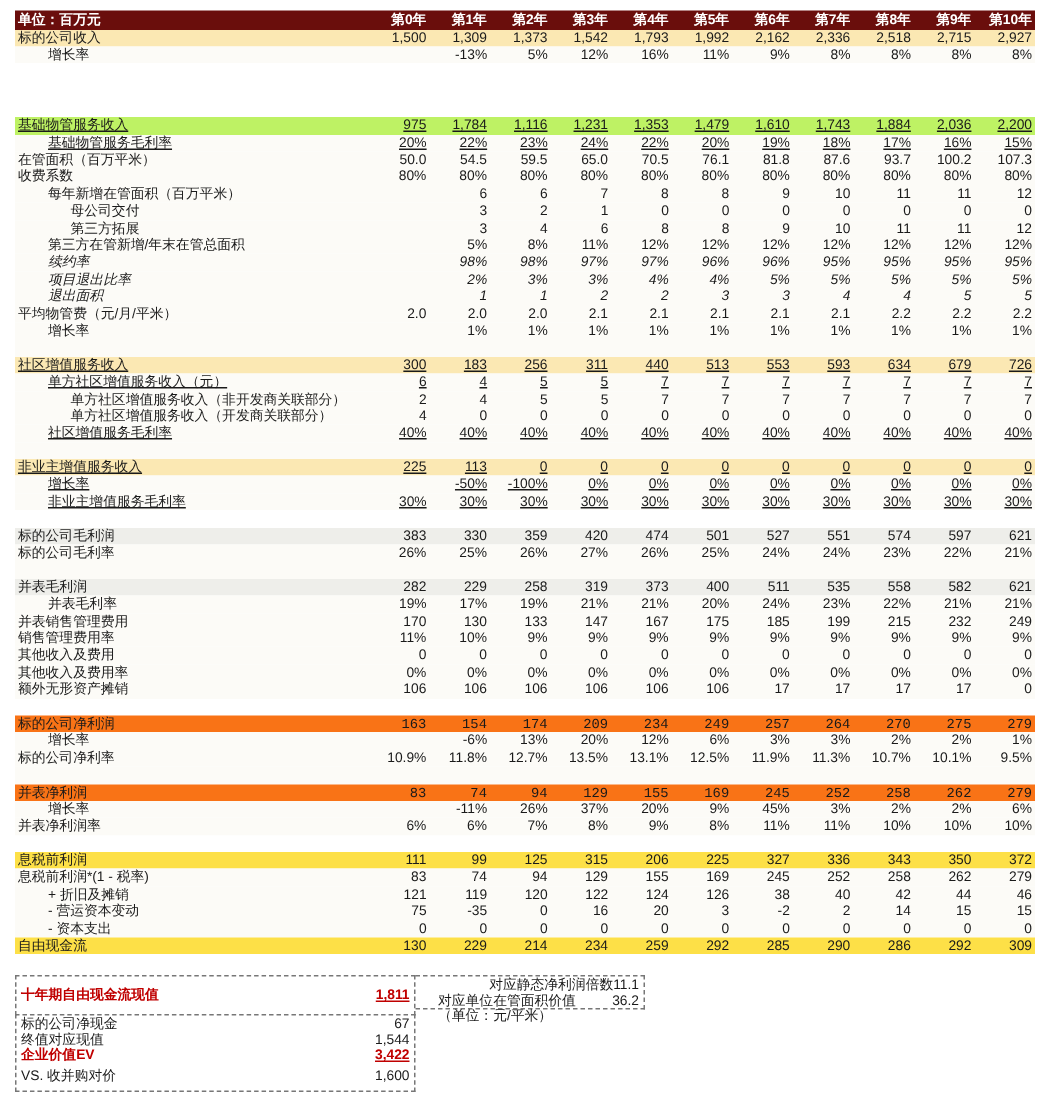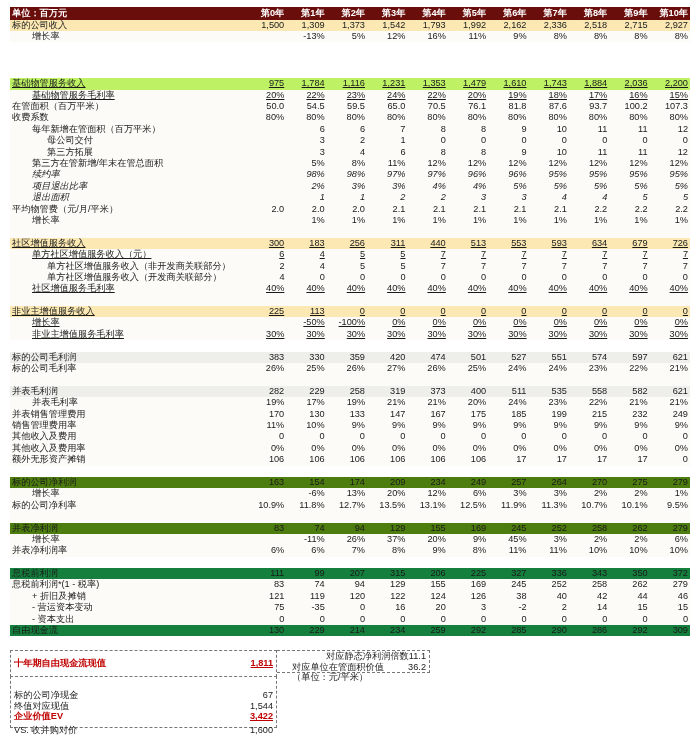--- a/index.html
+++ b/index.html
@@ -5,22 +5,22 @@
   html, body { margin: 0; padding: 0; background: #ffffff; }
   body { width: 700px; height: 736px; position: relative; font-family: "Liberation Sans", "DejaVu Sans", sans-serif; font-size: 9.2px; color: #1a1a1a; overflow: hidden; }
   .tbl { position: absolute; left: 10px; top: 7px; width: 680px; }
   .row { display: flex; height: 11.4px; line-height: 11.4px; background: #fcfbf7; white-space: nowrap; }
   .row .lbl { width: 239px; padding-left: 2px; box-sizing: border-box; overflow: hidden; }
   .row .c { width: 40.9px; text-align: right; padding-right: 2px; box-sizing: border-box; }
   .row.head { background: #6a0e0c; color: #ffffff; font-weight: bold; height: 12.5px; line-height: 12.5px; }
   .row.gold { background: #fbe8b3; }
   .row.goldlight { background: #bef264; margin-top: 36px; }
   .row.gray { background: #eeeeea; }
-  .row.gray2 { background: #4d7c0f; }
-  .row.blue { background: #15803d; }
+  .row.gray2 { background: #f97316; font-family: Liberation Mono, monospace; }
+  .row.blue { background: #fde047; }
   .row.blank { background: #fcfbf7; }
   .row.blankw { background: #ffffff; }
   .i1 { padding-left: 22px !important; }
   .i2 { padding-left: 37px !important; }
   .it { font-style: italic; }
   .ul .c span, .ul .lbl span { text-decoration: underline; }
   .box1 { position: absolute; left: 10px; top: 650px; width: 267px; height: 27px; border: 1px dashed #777; box-sizing: border-box; }
   .box2 { position: absolute; left: 10px; top: 676px; width: 267px; height: 52px; border: 1px dashed #777; border-top: none; box-sizing: border-box; }
   .box3 { position: absolute; left: 277px; top: 650px; width: 153px; height: 23px; border: 1px dashed #777; border-left: none; box-sizing: border-box; }
   .vrow { display: flex; justify-content: space-between; padding: 0 3px; height: 10.5px; line-height: 10.5px; font-size: 9.2px; }
@@ -582,21 +582,21 @@
         <div class="c"><span>11%</span></div>
         <div class="c"><span>10%</span></div>
         <div class="c"><span>10%</span></div>
         <div class="c"><span>10%</span></div>
       </div>
       <div class="row blankw"></div>
       <div class="row blue">
         <div class="lbl "><span>息税前利润</span></div>
         <div class="c"><span>111</span></div>
         <div class="c"><span>99</span></div>
-        <div class="c"><span>207</span></div>
+        <div class="c"><span>125</span></div>
         <div class="c"><span>315</span></div>
         <div class="c"><span>206</span></div>
         <div class="c"><span>225</span></div>
         <div class="c"><span>327</span></div>
         <div class="c"><span>336</span></div>
         <div class="c"><span>343</span></div>
         <div class="c"><span>350</span></div>
         <div class="c"><span>372</span></div>
       </div>
       <div class="row blank">
@@ -672,21 +672,21 @@
     </div>
 </div>
 
 <div class="box1">
   <div class="vrow" style="height:25px;line-height:25px;">
     <span class="red">十年期自由现金流现值</span>
     <span class="redu">1,811</span>
   </div>
 </div>
 <div class="box2">
-  <div class="vrow" style="margin-top:14px;align-items:center;">
+  <div class="vrow" style="margin-top:1px;align-items:center;">
     <span>标的公司净现金</span>
     <span>67</span>
   </div>
   <div class="vrow">
     <span>终值对应现值</span>
     <span>1,544</span>
   </div>
   <div class="vrow">
     <span class="red">企业价值EV</span>
     <span class="redu">3,422</span>

